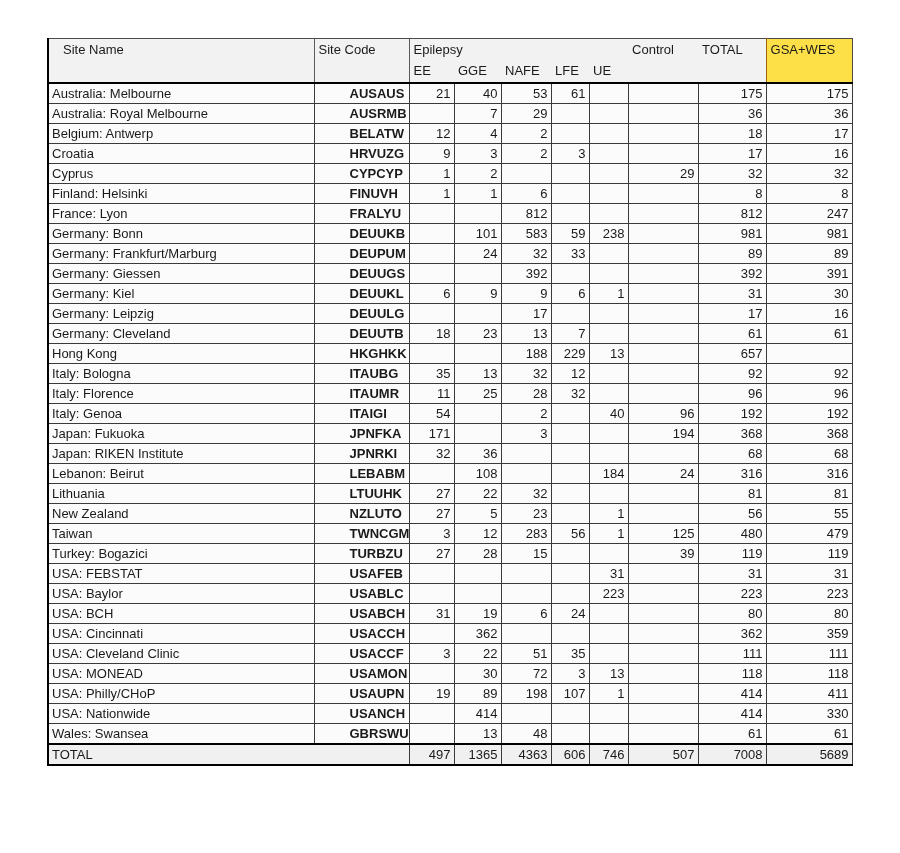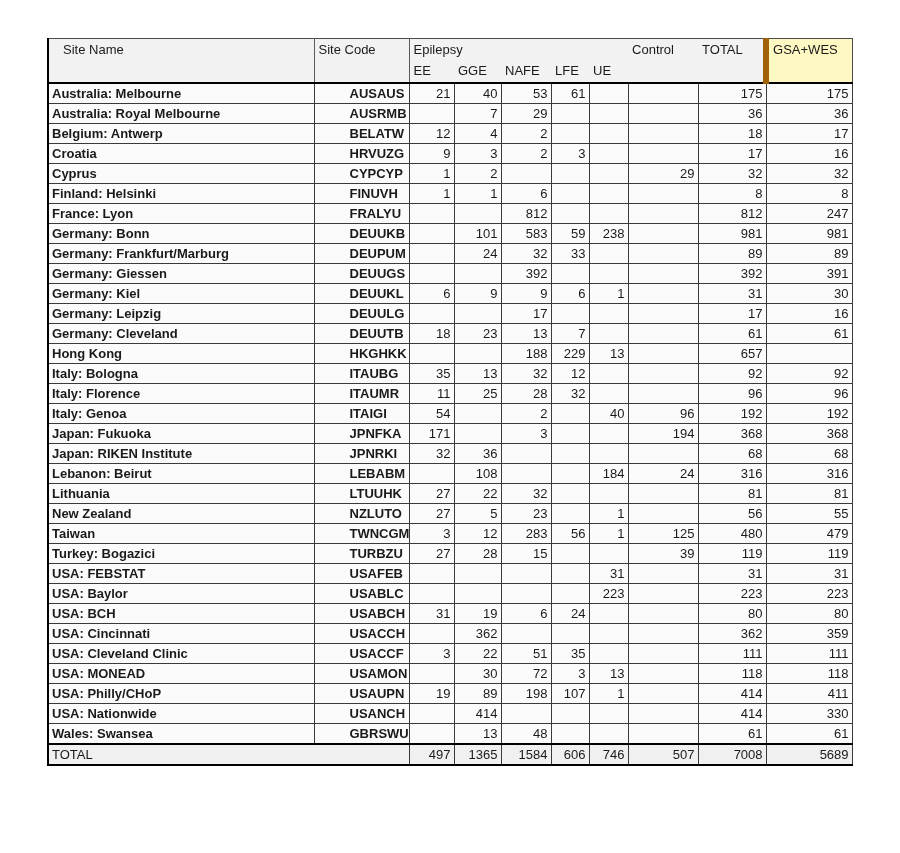--- a/index.html
+++ b/index.html
@@ -37,33 +37,33 @@
     border: 0;
     line-height: 1.25;
     height: 20px;
   }
   thead tr.h-sub th {
     padding-top: 0;
     height: 18px;
   }
   th.h-site  { border-right: 1px solid #5a5a5a; padding-left: 14px; }
   th.h-code  { border-right: 1px solid #5a5a5a; }
-  th.h-gsa   { border-left: 6px solid #a16207; background: #fef9c3; }
+  th.h-gsa   { border-left: 1px solid #a16207; background: #fde047; }
   
   tbody td {
     background: #fbfbfb;
     border: 1px solid #3a3a3a;
     height: 19px;
     padding: 0 3px;
     line-height: 19px;
     overflow: hidden;
     white-space: nowrap;
   }
   tbody tr:first-child td { border-top: 2px solid #000000; }
-  .c-site { font-weight: bold; text-align: left; }
+  .c-site { font-weight: normal; text-align: left; }
   .c-code { font-weight: bold; text-align: left; padding-left: 35px; }
   .c-num  { text-align: right; }
   tr.total-row td {
     background: #f0f0f0;
     border-bottom: 2px solid #000000;
   }
   td.c-total-label { text-align: left; font-weight: normal; }
 </style>
 </head>
 <body>
@@ -496,21 +496,21 @@
           <td class="c-num"></td>
           <td class="c-num">61</td>
           <td class="c-num">61</td>
         </tr>
       </tbody>
     <tbody>
       <tr class="total-row">
         <td class="c-total-label" colspan="2">TOTAL</td>
         <td class="c-num">497</td>
         <td class="c-num">1365</td>
-        <td class="c-num">1584</td>
+        <td class="c-num">4363</td>
         <td class="c-num">606</td>
         <td class="c-num">746</td>
         <td class="c-num">507</td>
         <td class="c-num">7008</td>
         <td class="c-num">5689</td>
       </tr>
     </tbody>
   </table>
 </div>
 

